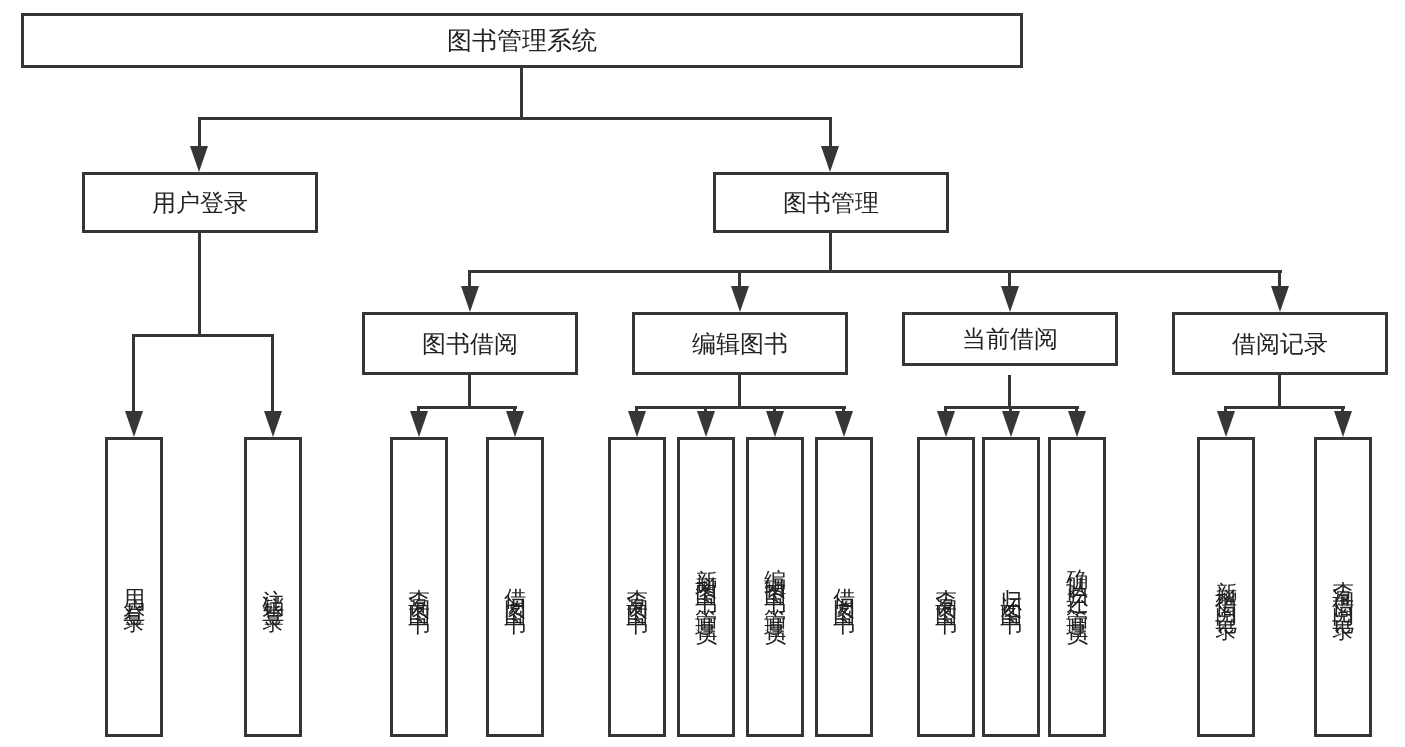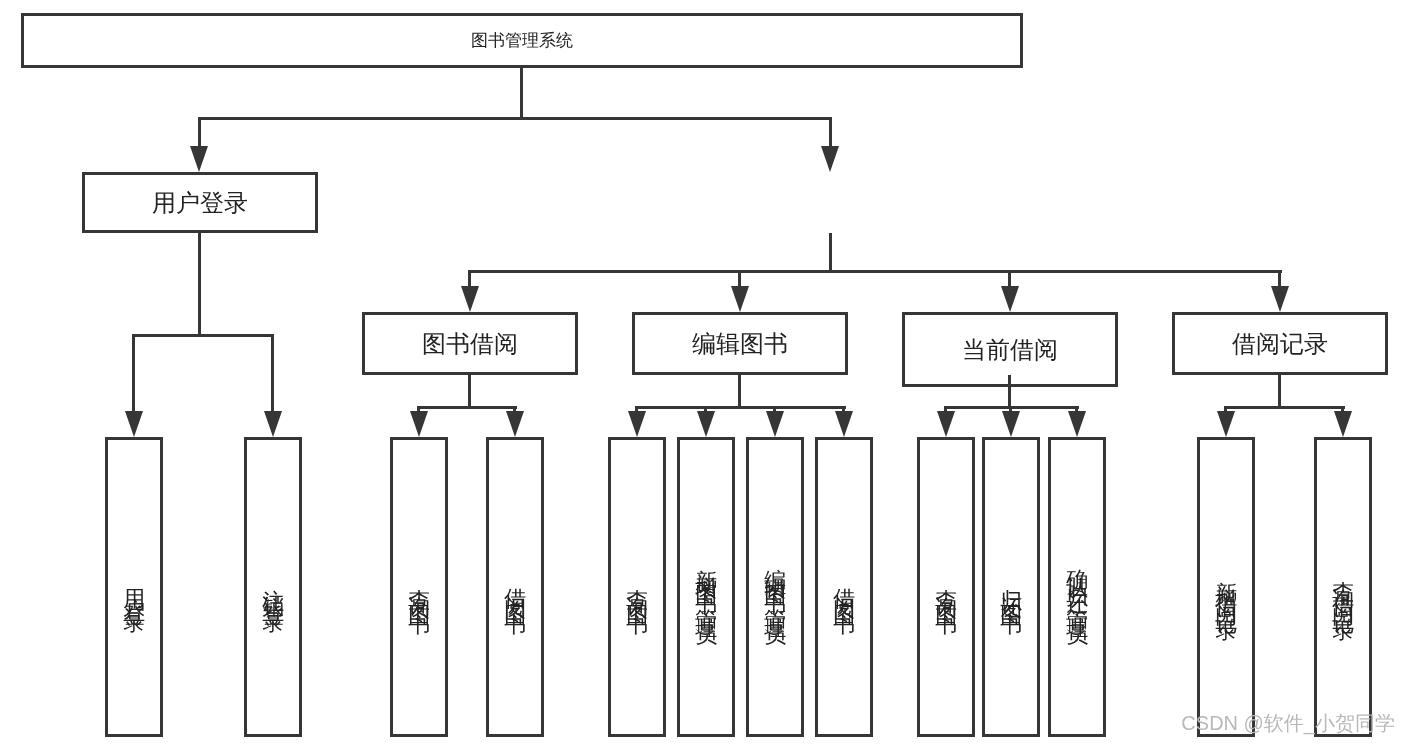--- a/index.html
+++ b/index.html
@@ -21,21 +21,21 @@
     box-sizing: border-box;
     border: 3px solid #363636;
     background: #ffffff;
     display: flex;
     align-items: center;
     justify-content: center;
     font-size: 24px;
     color: #222222;
     white-space: nowrap;
   }
-  .root-box { font-size: 17px; }
+  .root-box { font-size: 25px; }
   .vbox {
     position: absolute;
     box-sizing: border-box;
     border: 3px solid #363636;
     background: #ffffff;
     display: flex;
     align-items: center;
     justify-content: center;
   }
   .vlabel {
@@ -86,20 +86,23 @@
 
   <div class="vline" style="left:520px; top:68px; height:49px;"></div>
   <div class="hline" style="left:198px; top:117px; width:634px;"></div>
   <div class="vline" style="left:198px; top:117px; height:31px;"></div>
   <div class="arrow" style="left:190px; top:146px;"></div>
   <div class="vline" style="left:829px; top:117px; height:31px;"></div>
   <div class="arrow" style="left:821px; top:146px;"></div>
 
   <div class="box" style="left:82px; top:172px; width:236px; height:61px;">
     <span>用户登录</span>
+  </div>
+  <div class="box" style="left:713px; top:172px; width:236px; height:61px;">
+    <span>图书管理</span>
   </div>
 
   <div class="vline" style="left:198px; top:233px; height:103px;"></div>
   <div class="hline" style="left:132px; top:334px; width:142px;"></div>
   <div class="vline" style="left:132px; top:334px; height:79px;"></div>
   <div class="arrow" style="left:125px; top:411px;"></div>
   <div class="vline" style="left:271px; top:334px; height:79px;"></div>
   <div class="arrow" style="left:264px; top:411px;"></div>
 
   <div class="vline" style="left:829px; top:233px; height:39px;"></div>
@@ -112,21 +115,21 @@
   <div class="arrow" style="left:1001px; top:286px;"></div>
   <div class="vline" style="left:1278px; top:270px; height:18px;"></div>
   <div class="arrow" style="left:1271px; top:286px;"></div>
 
   <div class="box" style="left:362px; top:312px; width:216px; height:63px;">
     <span>图书借阅</span>
   </div>
   <div class="box" style="left:632px; top:312px; width:216px; height:63px;">
     <span>编辑图书</span>
   </div>
-  <div class="box" style="left:902px; top:312px; width:216px; height:75px;">
+  <div class="box" style="left:902px; top:312px; width:216px; height:54px;">
     <span>当前借阅</span>
   </div>
   <div class="box" style="left:1172px; top:312px; width:216px; height:63px;">
     <span>借阅记录</span>
   </div>
 
   <div class="vline" style="left:468px; top:375px; height:33px;"></div>
   <div class="hline" style="left:417px; top:406px; width:100px;"></div>
   <div class="vline" style="left:417px; top:406px; height:8px;"></div>
   <div class="arrow" style="left:410px; top:411px;"></div>
@@ -197,15 +200,14 @@
     <span class="vlabel">确认归还（管理员）</span>
   </div>
 
   <div class="vbox" style="left:1197px; top:437px; width:58px; height:300px;">
     <span class="vlabel">新增借阅记录</span>
   </div>
   <div class="vbox" style="left:1314px; top:437px; width:58px; height:300px;">
     <span class="vlabel">查询借阅记录</span>
   </div>
 
-  <div class="watermark">CSDN @软件_小贺同学</div>
 
 </div>
 
 </body></html>

